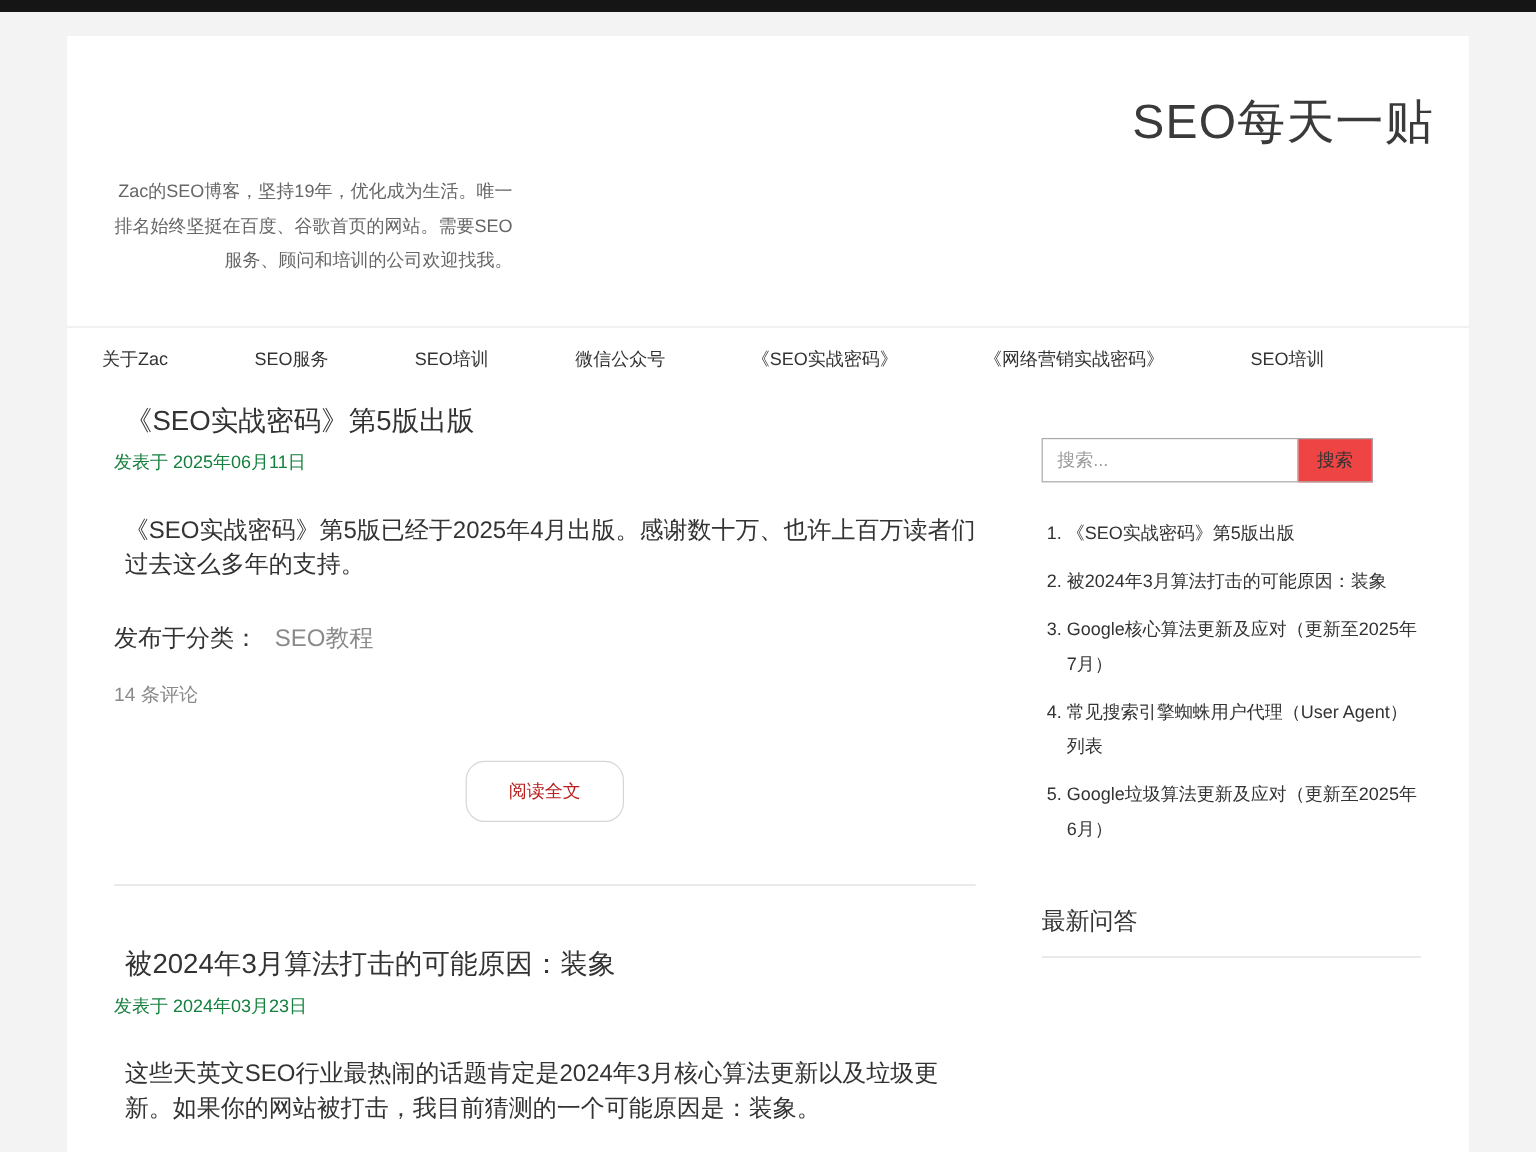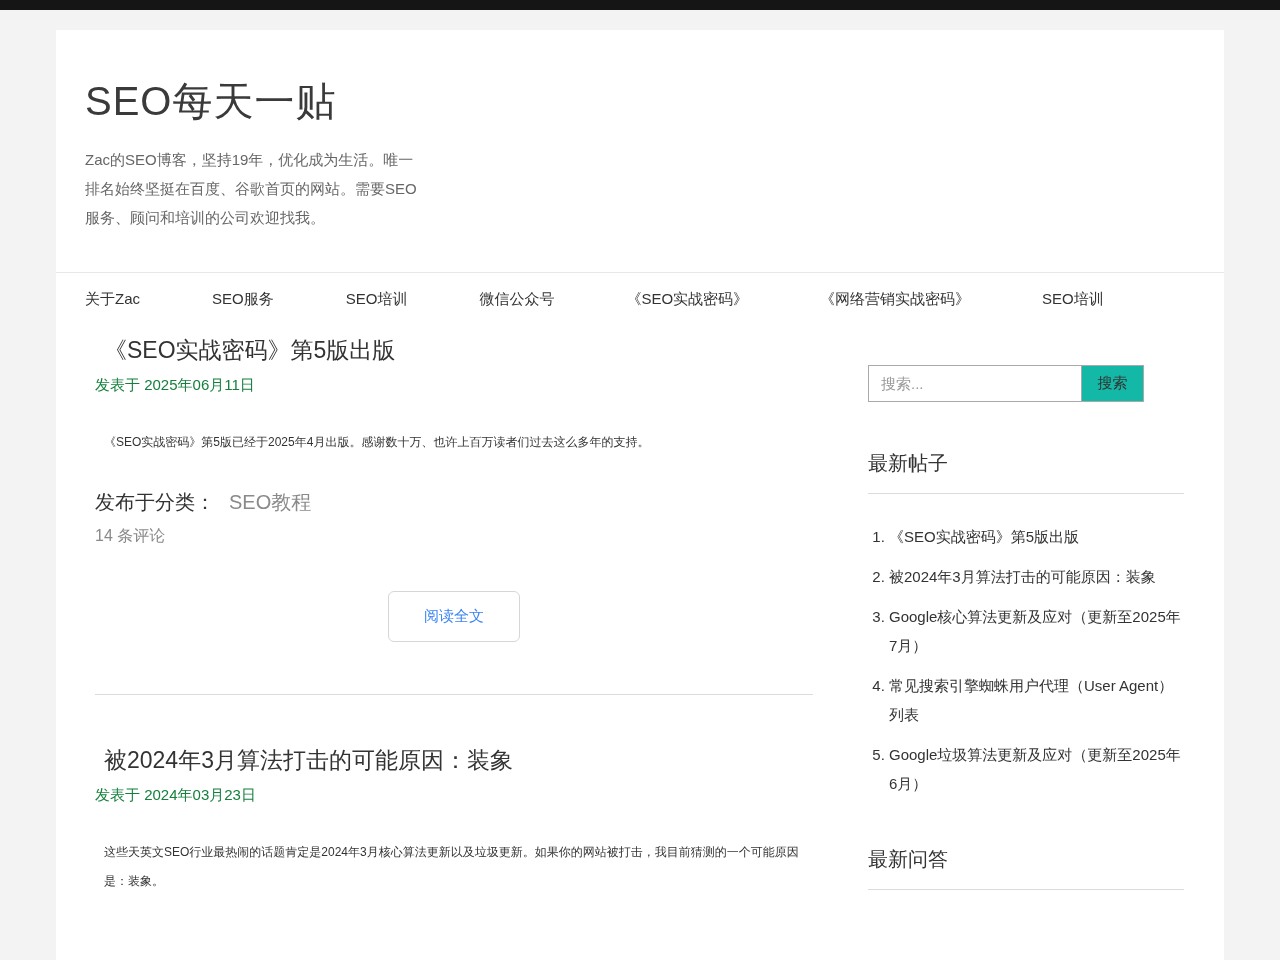--- a/index.html
+++ b/index.html
@@ -13,21 +13,21 @@
   .top-bar {
     width: 100%; height: 10px;
     background: #151515;
   }
   .page-card {
     margin: 20px 56px 0;
     background: #ffffff;
     min-height: 940px;
   }
   
-  .site-header { padding: 44px 29px 40px; }
+  .site-header { padding: 44px 29px 40px; text-align: right; }
   .site-title {
     font-size: 40px;
     font-weight: 400;
     color: #3a3a3a;
     letter-spacing: 1px;
     cursor: pointer;
   }
   .site-tagline {
     margin-top: 16px;
     font-size: 15px;
@@ -65,50 +65,50 @@
     cursor: pointer;
   }
   .post-date {
     margin-top: 10px;
     font-size: 15px;
     color: #15803d;
   }
   .post-excerpt {
     margin-top: 33px;
     padding-left: 9px;
-    font-size: 12px;
+    font-size: 20px;
     line-height: 29px;
     color: #333;
   }
   .post-cat {
     margin-top: 32px;
     font-size: 20px;
     color: #333;
   }
   .cat-link {
     color: #8a8a8a;
     text-decoration: none;
     margin-left: 14px;
     cursor: pointer;
   }
   .post-comments {
-    margin-top: 10px;
+    margin-top: 24px;
     font-size: 16px;
     color: #8a8a8a;
     cursor: pointer;
     width: fit-content;
   }
   .read-more-wrap { margin-top: 44px; text-align: center; }
   .read-more {
     display: inline-block;
     padding: 15px 35px;
     border: 1px solid #d6d6d6;
-    border-radius: 6px;
-    font-size: 15px;
-    color: #3b82f6;
+    border-radius: 16px;
+    font-size: 15px;
+    color: #b91c1c;
     text-decoration: none;
     cursor: pointer;
     background: #fff;
   }
   .post-divider {
     border: none;
     border-top: 1px solid #dcdcdc;
     margin: 52px 0 0;
   }
   .post-2 { margin-top: 50px; }
@@ -126,21 +126,21 @@
     font-family: inherit;
     color: #333;
     outline: none;
   }
   .search-input::placeholder { color: #9a9a9a; }
   .search-button {
     height: 37px;
     width: 62px;
     border: 1px solid #a9a9a9;
     border-left: none;
-    background: #14b8a6;
+    background: #ef4444;
     font-size: 15px;
     font-family: inherit;
     color: #333;
     cursor: pointer;
   }
   .feed-line {
     margin-top: 58px;
     font-size: 15px;
     color: #333;
   }
@@ -225,21 +225,20 @@
     </main>
 
     <aside class="sidebar">
 
       <div class="search-row">
         <input class="search-input" type="text" placeholder="搜索..." style="">
         <button class="search-button">搜索</button>
       </div>
 
 
-      <h3 class="widget-heading">最新帖子</h3>
       <ol class="recent-posts">
         <li><a class="sidebar-link">《SEO实战密码》第5版出版</a></li>
         <li><a class="sidebar-link">被2024年3月算法打击的可能原因：装象</a></li>
         <li><a class="sidebar-link">Google核心算法更新及应对（更新至2025年7月）</a></li>
         <li><a class="sidebar-link">常见搜索引擎蜘蛛用户代理（User Agent）列表</a></li>
         <li><a class="sidebar-link">Google垃圾算法更新及应对（更新至2025年6月）</a></li>
       </ol>
 
       <h3 class="widget-heading">最新问答</h3>
 

